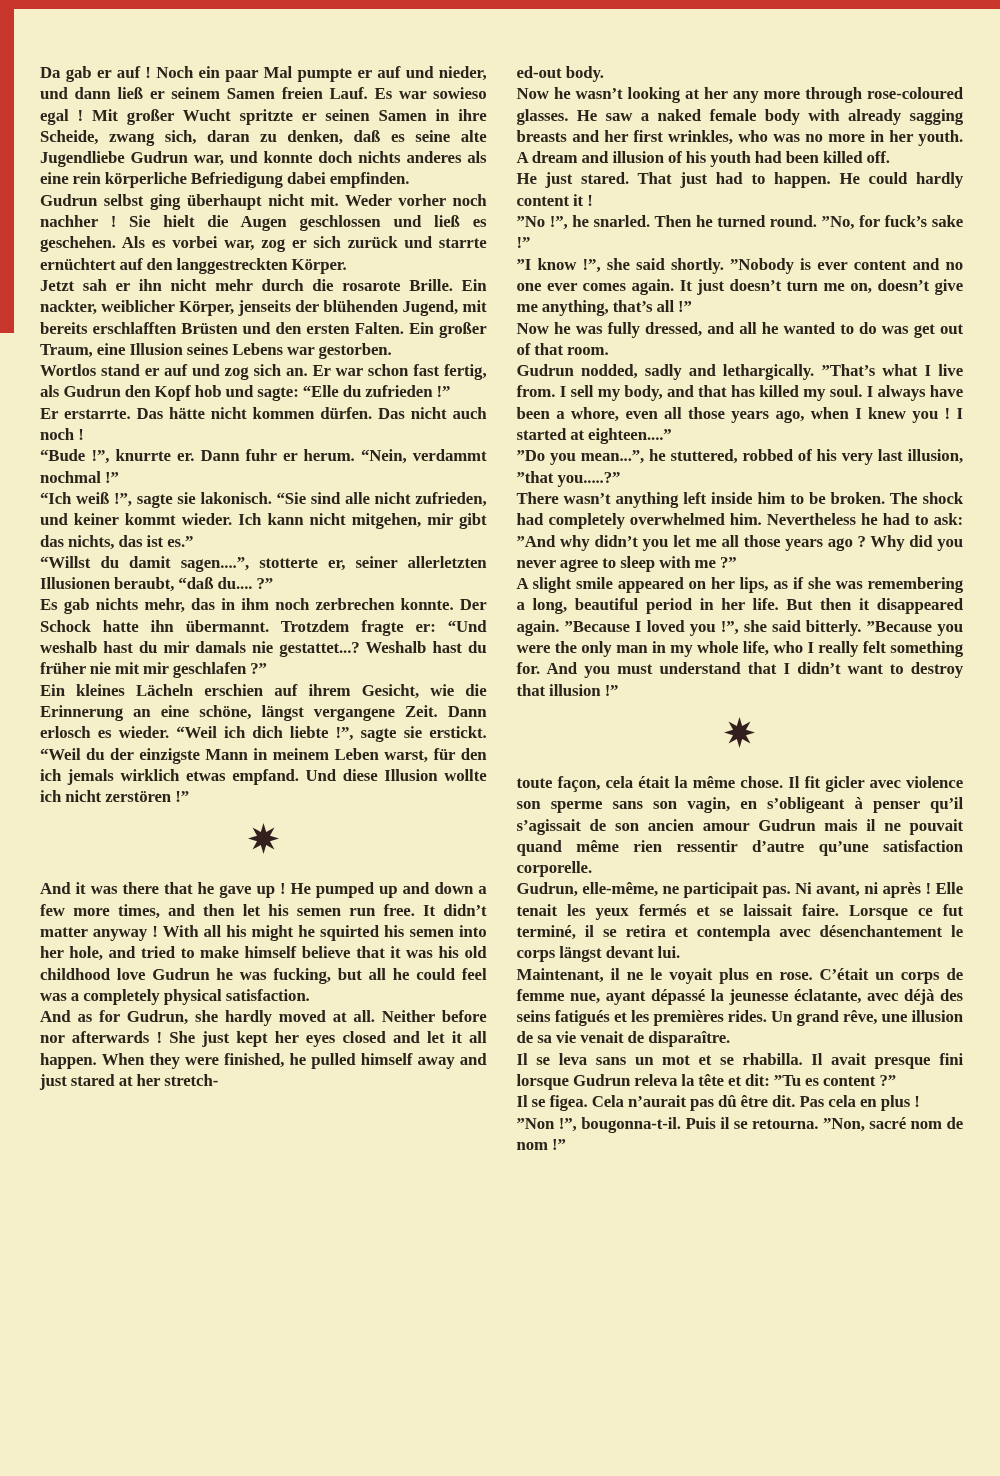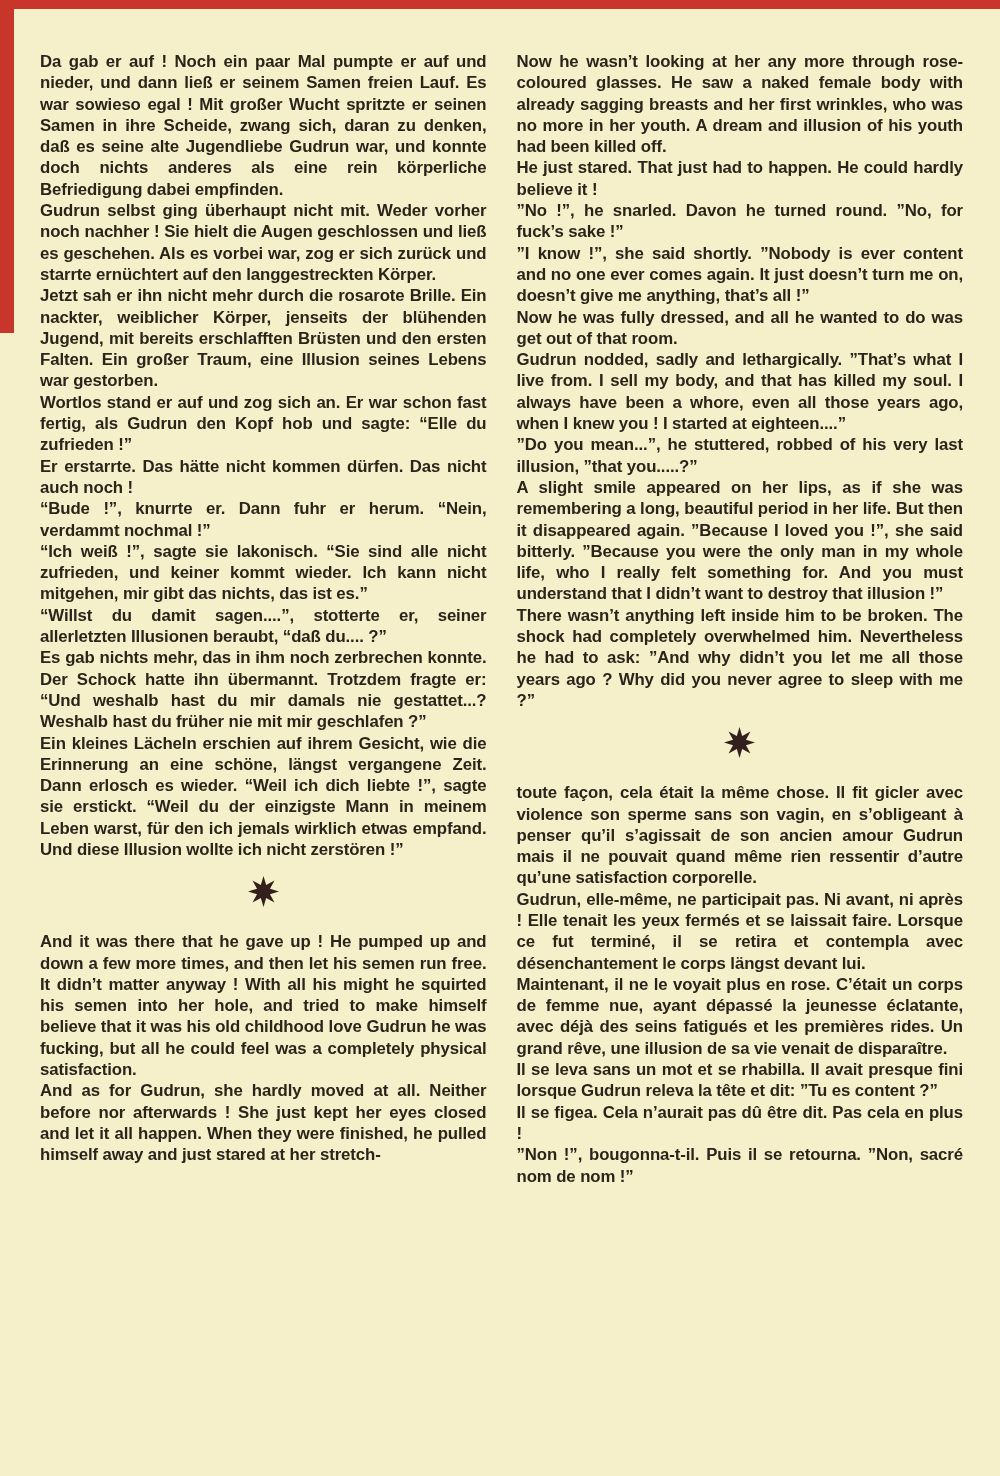--- a/index.html
+++ b/index.html
@@ -16,26 +16,27 @@
     width: 100%; height: 9px;
     background: #c8352b;
   }
   .edge-left {
     position: absolute; top: 0; left: 0;
     width: 14px; height: 333px;
     background: #c8352b;
   }
   .columns {
     position: absolute;
-    top: 5px; left: 0;
+    top: 16px; left: 0;
     width: 100%;
     box-sizing: border-box;
     padding: 46px 37px 0 40px;
     display: flex;
     gap: 30px;
+    font-family: Liberation Serif, serif;
   }
   .col { flex: 1 1 0; min-width: 0; }
   .para {
     margin: 0;
     color: #2b241b;
     font-size: 16.8px;
     line-height: 21.3px;
     font-weight: 700;
     text-align: justify;
     letter-spacing: -0.1px;
@@ -72,29 +73,30 @@
         <svg width="31" height="31" viewBox="0 0 30 30">
           <polygon fill="#33201e" points="15,0 17.6,8.72 25.61,4.39 21.28,12.4 30,15 21.28,17.6 25.61,25.61 17.6,21.28 15,30 12.4,21.28 4.39,25.61 8.72,17.6 0,15 8.72,12.4 4.39,4.39 12.4,8.72"></polygon>
         </svg>
       </div>
 
       <p class="para">And it was there that he gave up ! He pumped up and down a few more times, and then let his semen run free. It didn’t matter anyway ! With all his might he squirted his semen into her hole, and tried to make himself believe that it was his old childhood love Gudrun he was fucking, but all he could feel was a completely physical satisfaction.</p>
       <p class="para">And as for Gudrun, she hardly moved at all. Neither before nor afterwards ! She just kept her eyes closed and let it all happen. When they were finished, he pulled himself away and just stared at her stretch-</p>
     </div>
 
     <div class="col">
+      <p class="para">ed-out body.</p>
       <p class="para">Now he wasn’t looking at her any more through rose-coloured glasses. He saw a naked female body with already sagging breasts and her first wrinkles, who was no more in her youth. A dream and illusion of his youth had been killed off.</p>
-      <p class="para">He just stared. That just had to happen. He could hardly believe it !</p>
-      <p class="para">”No !”, he snarled. Davon he turned round. ”No, for fuck’s sake !”</p>
+      <p class="para">He just stared. That just had to happen. He could hardly content it !</p>
+      <p class="para">”No !”, he snarled. Then he turned round. ”No, for fuck’s sake !”</p>
       <p class="para">”I know !”, she said shortly. ”Nobody is ever content and no one ever comes again. It just doesn’t turn me on, doesn’t give me anything, that’s all !”</p>
       <p class="para">Now he was fully dressed, and all he wanted to do was get out of that room.</p>
       <p class="para">Gudrun nodded, sadly and lethargically. ”That’s what I live from. I sell my body, and that has killed my soul. I always have been a whore, even all those years ago, when I knew you ! I started at eighteen....”</p>
       <p class="para">”Do you mean...”, he stuttered, robbed of his very last illusion, ”that you.....?”</p>
+      <p class="para">There wasn’t anything left inside him to be broken. The shock had completely overwhelmed him. Nevertheless he had to ask: ”And why didn’t you let me all those years ago ? Why did you never agree to sleep with me ?”</p>
       <p class="para">A slight smile appeared on her lips, as if she was remembering a long, beautiful period in her life. But then it disappeared again. ”Because I loved you !”, she said bitterly. ”Because you were the only man in my whole life, who I really felt something for. And you must understand that I didn’t want to destroy that illusion !”</p>
-      <p class="para">There wasn’t anything left inside him to be broken. The shock had completely overwhelmed him. Nevertheless he had to ask: ”And why didn’t you let me all those years ago ? Why did you never agree to sleep with me ?”</p>
 
       <div class="divider">
         <svg width="31" height="31" viewBox="0 0 30 30">
           <polygon fill="#33201e" points="15,0 17.6,8.72 25.61,4.39 21.28,12.4 30,15 21.28,17.6 25.61,25.61 17.6,21.28 15,30 12.4,21.28 4.39,25.61 8.72,17.6 0,15 8.72,12.4 4.39,4.39 12.4,8.72"></polygon>
         </svg>
       </div>
 
       <p class="para">toute façon, cela était la même chose. Il fit gicler avec violence son sperme sans son vagin, en s’obligeant à penser qu’il s’agissait de son ancien amour Gudrun mais il ne pouvait quand même rien ressentir d’autre qu’une satisfaction corporelle.</p>
       <p class="para">Gudrun, elle-même, ne participait pas. Ni avant, ni après ! Elle tenait les yeux fermés et se laissait faire. Lorsque ce fut terminé, il se retira et contempla avec désenchantement le corps längst devant lui.</p>
       <p class="para">Maintenant, il ne le voyait plus en rose. C’était un corps de femme nue, ayant dépassé la jeunesse éclatante, avec déjà des seins fatigués et les premières rides. Un grand rêve, une illusion de sa vie venait de disparaître.</p>

